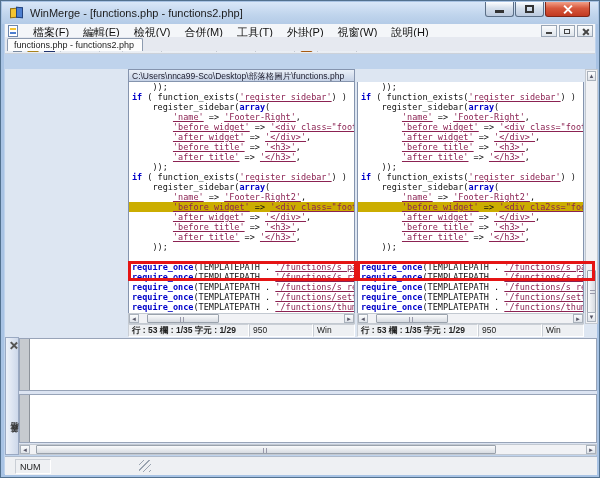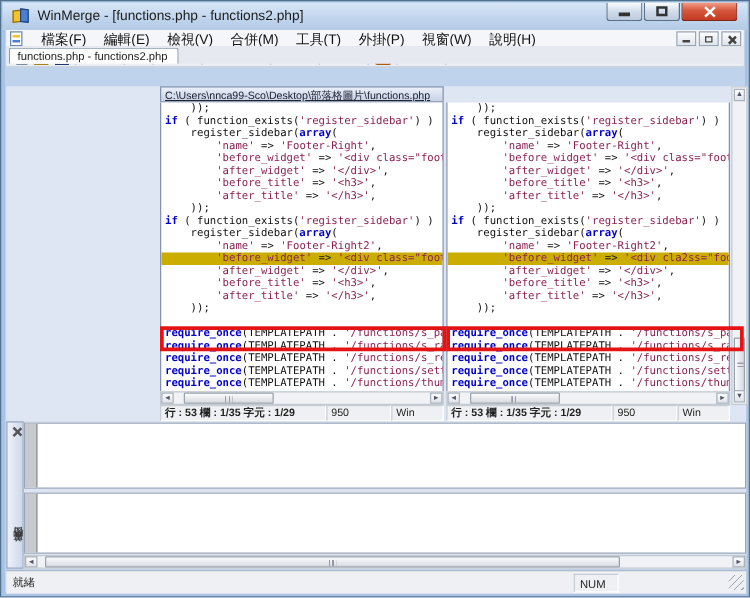--- a/index.html
+++ b/index.html
@@ -71,40 +71,40 @@
   .loc-bar { position:absolute; top:3px; width:30px; height:164px; background:#fff; border:1px solid #50505e; }
   .loc-bar.b1 { left:25px; } .loc-bar.b2 { left:73px; }
   .loc-bar .inband { position:absolute; left:0; bottom:0; width:100%; height:61px; background:rgba(170,175,220,0.45); }
   .loc-diffline { position:absolute; left:0; top:132px; width:100%; height:3px; background:#cfa602; }
   .loc-redbox { position:absolute; left:5px; top:0px; width:112px; height:171px; border:3px solid var(--c-red); }
 
   
   .editor { position:absolute; top:0; height:268px; }
   .editor.left { left:123px; width:227px; }
   .editor.right { left:352px; width:227px; }
-  .path-header { height:13px; background:linear-gradient(#eaf0f8,#c6d2e6); border:1px solid #8594ae; font-size:8.5px; color:#223; line-height:12px; padding:0 3px; white-space:nowrap; overflow:hidden;text-decoration:underline; }
+  .path-header { height:13px; background:linear-gradient(#eaf0f8,#c6d2e6); border:1px solid #8594ae; font-size:8.5px; color:#223; line-height:12px; padding:0 3px; white-space:nowrap; overflow:hidden; }
   .code { position:absolute; left:0; top:13px; width:100%; height:231px; background:#fff; border-left:1px solid #8594ae; border-right:1px solid #8594ae; overflow:hidden;
     font-family:"DejaVu Sans Mono","Liberation Mono",monospace; font-size:8.5px; line-height:10px; padding-left:3px; }
   .code-line { white-space:pre; height:10px; }
   .code-line.hl { background:var(--c-hl); margin-left:-3px; padding-left:3px; }
   .c-k { color:var(--c-key); font-weight:bold; }
-  .c-s { color:var(--c-str); }
+  .c-s { color:var(--c-str);text-decoration:underline; }
   .c-d { color:#101010; }
 
   .hscroll { position:absolute; left:0; top:244px; width:100%; height:11px; background:#f1f2f5; border:1px solid #c3c9d1; display:flex; align-items:center; }
   .sc-arrow { width:10px; height:9px; background:linear-gradient(#fcfdfe,#dfe3e9); border:1px solid #aab2bc; color:#556; font-size:6px; line-height:8px; text-align:center; }
   .sc-thumb { height:9px; background:linear-gradient(#fafbfc,#d7dbe1); border:1px solid #9aa2ac; border-radius:1px; position:relative; }
   .sc-thumb::after { content:""; position:absolute; left:50%; top:2px; width:6px; height:5px; margin-left:-3px;
     background:repeating-linear-gradient(90deg,#99a 0 1px,transparent 1px 3px); }
   .h-thumb { width:72px; margin-left:8px; }
   .h-fill { flex:1; }
 
   .pane-status { position:absolute; left:0; top:255px; width:100%; height:13px; background:#eef0f3; display:flex; font-size:8.5px; color:#222; }
   .ps-cell { border:1px solid; border-color:#c9ced5 #ffffff #ffffff #c9ced5; padding:0 3px; line-height:11px; white-space:nowrap; overflow:hidden; }
-  .ps-pos { flex:1;font-weight:bold; } .ps-enc { width:52px; } .ps-eol { width:42px; }
+  .ps-pos { flex:1;font-weight:bold; } .ps-enc { width:64px; } .ps-eol { width:42px; }
 
   
   .vscroll { position:absolute; left:580px; top:0; width:13px; height:255px; background:#f1f2f5; border:1px solid #c3c9d1; }
   .v-arrow { position:absolute; left:1px; width:9px; height:10px; background:linear-gradient(#fcfdfe,#dfe3e9); border:1px solid #aab2bc; color:#556; font-size:6px; line-height:9px; text-align:center; }
   .v-up { top:1px; } .v-down { bottom:1px; }
   .v-thumb { position:absolute; left:1px; top:200px; width:9px; height:45px; background:linear-gradient(90deg,#fafbfc,#d7dbe1); border:1px solid #9aa2ac; border-radius:1px; }
   .v-thumb::after { content:""; position:absolute; top:50%; left:1.5px; width:5px; height:6px; margin-top:-3px;
     background:repeating-linear-gradient(#99a 0 1px,transparent 1px 3px); }
 
   
@@ -328,20 +328,19 @@
       <div class="diff-hscroll">
         <span class="sc-arrow">◄</span>
         <span class="sc-thumb d-thumb"></span>
         <span class="h-fill"></span>
         <span class="sc-arrow">►</span>
       </div>
     </div>
   </div>
 
   <div class="statusbar">
-    <span class="sb-msg">就緒</span>
     <span class="sb-gap"></span>
     <span class="sb-cell sb-num">NUM</span>
     <span class="sb-end"></span>
     <span class="sb-grip"></span>
   </div>
 
 </div>
 
 </body></html>

